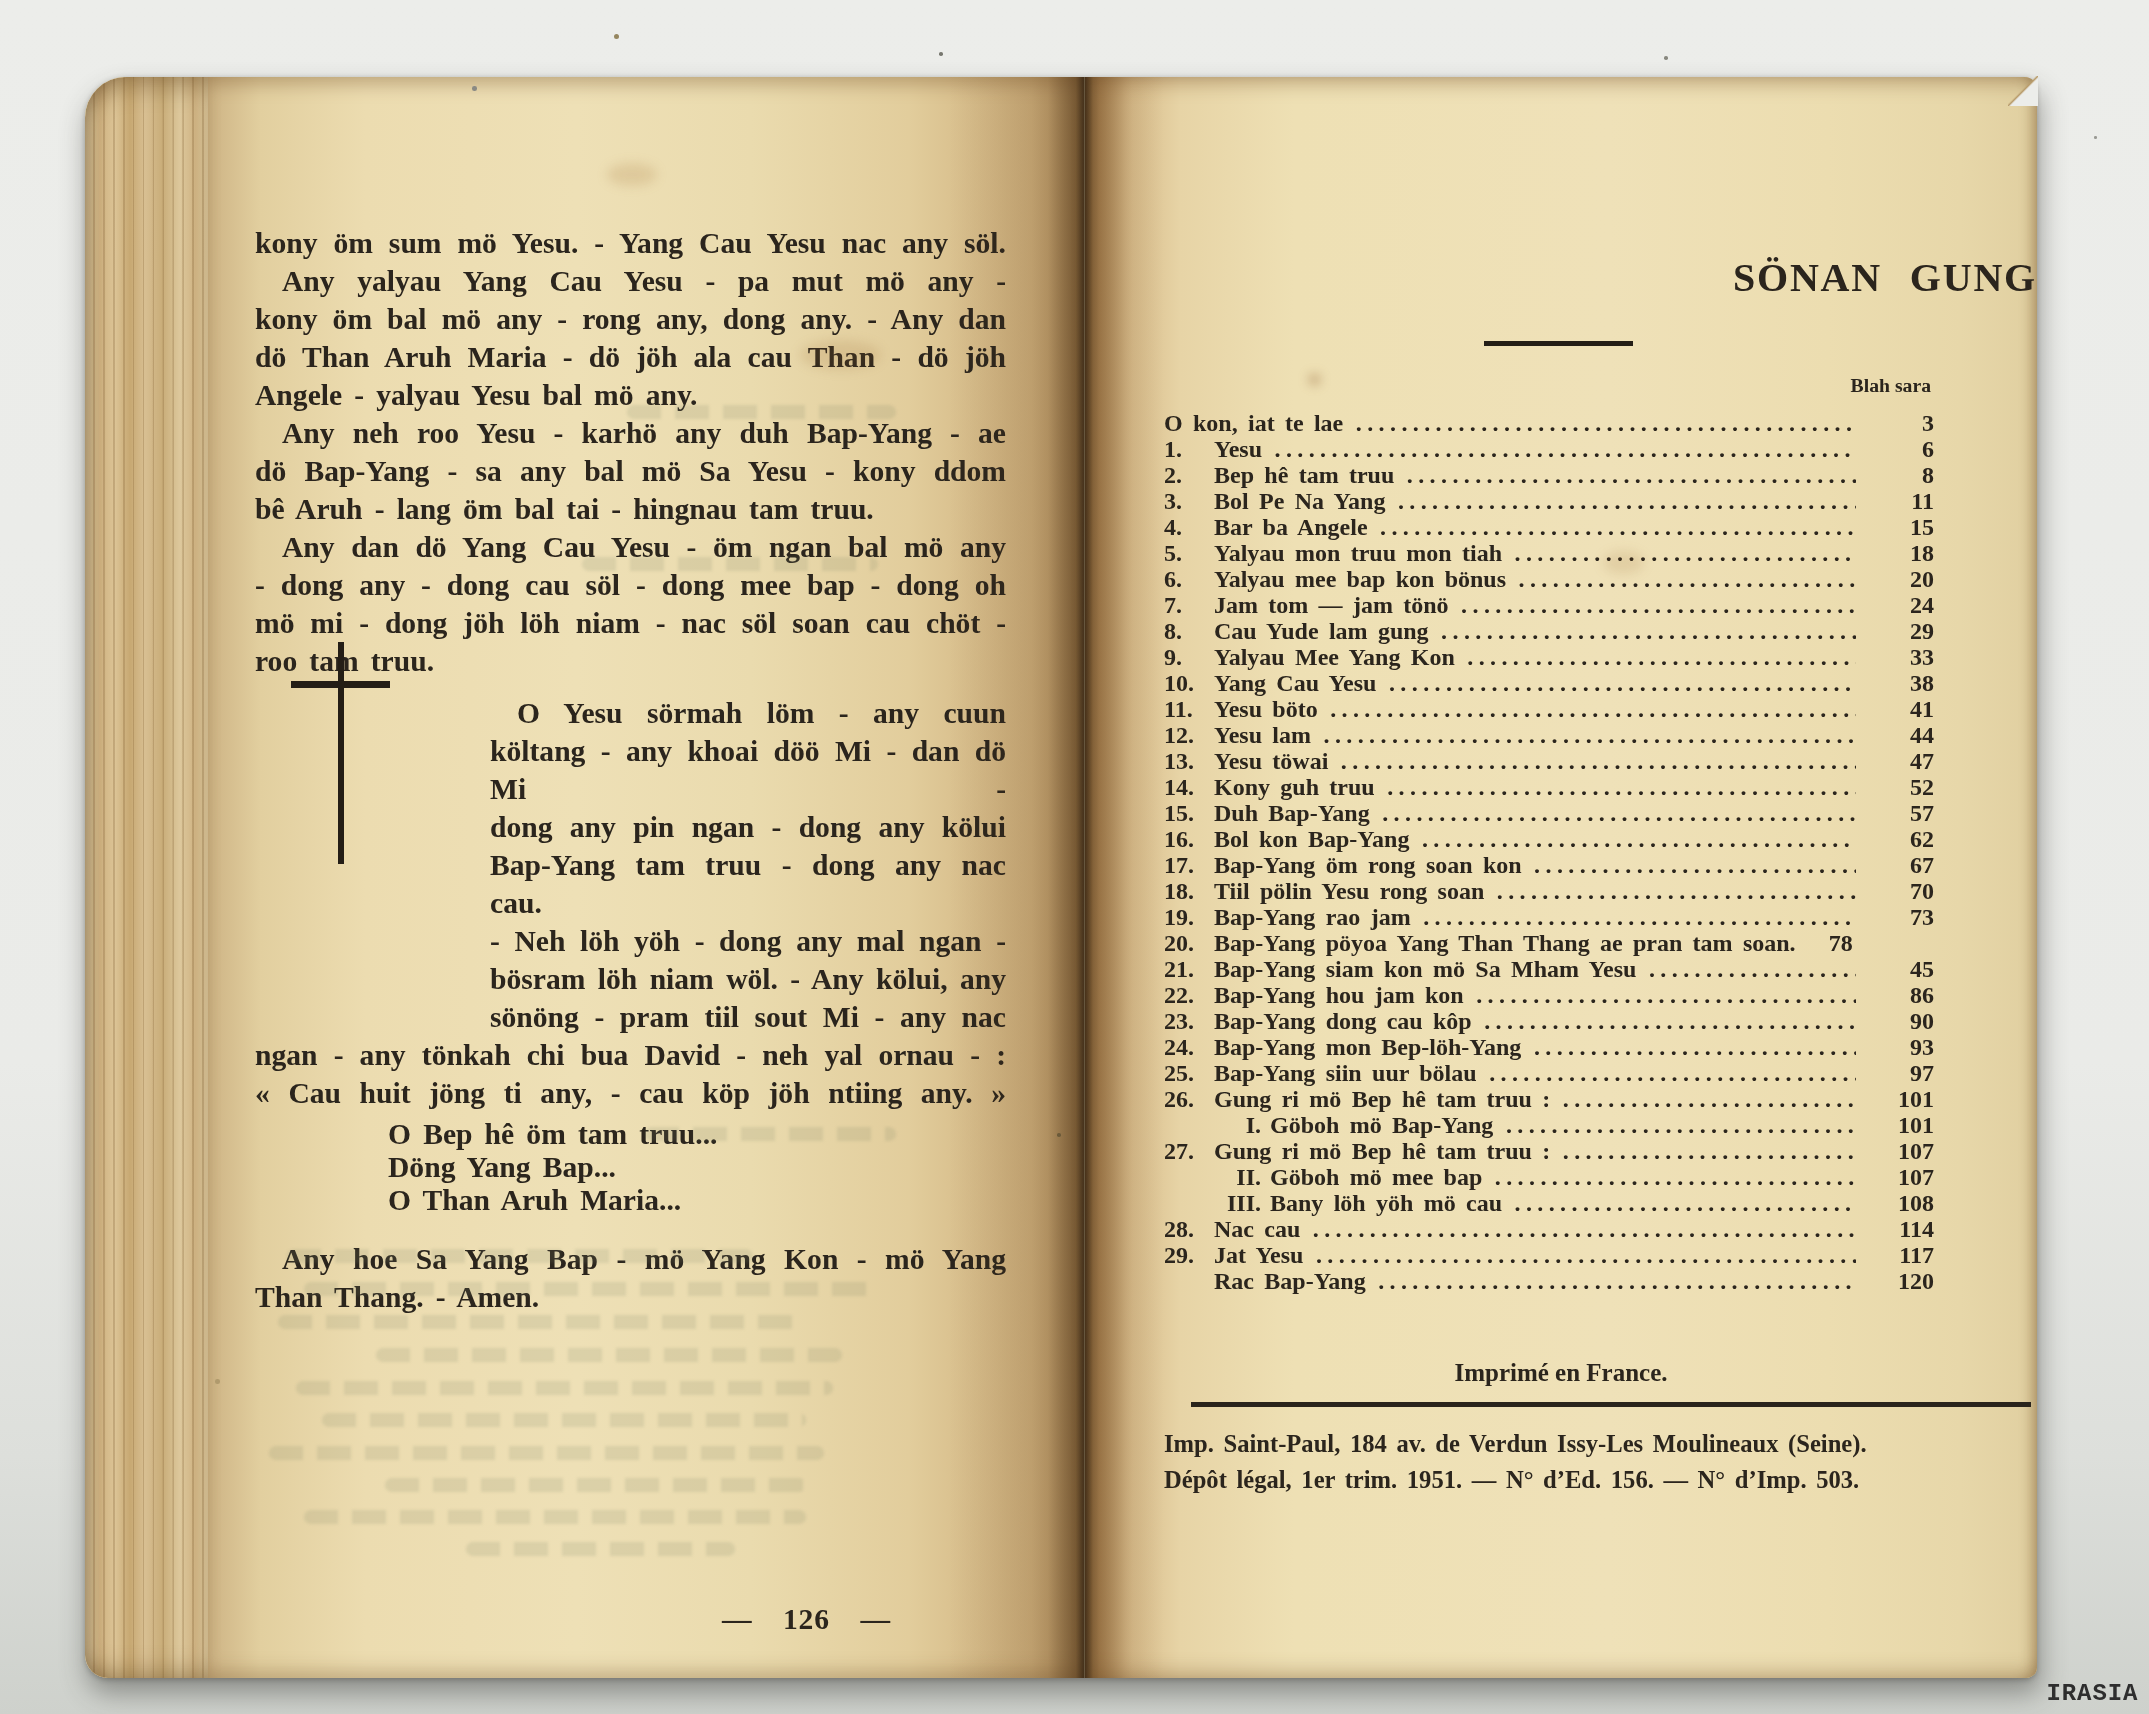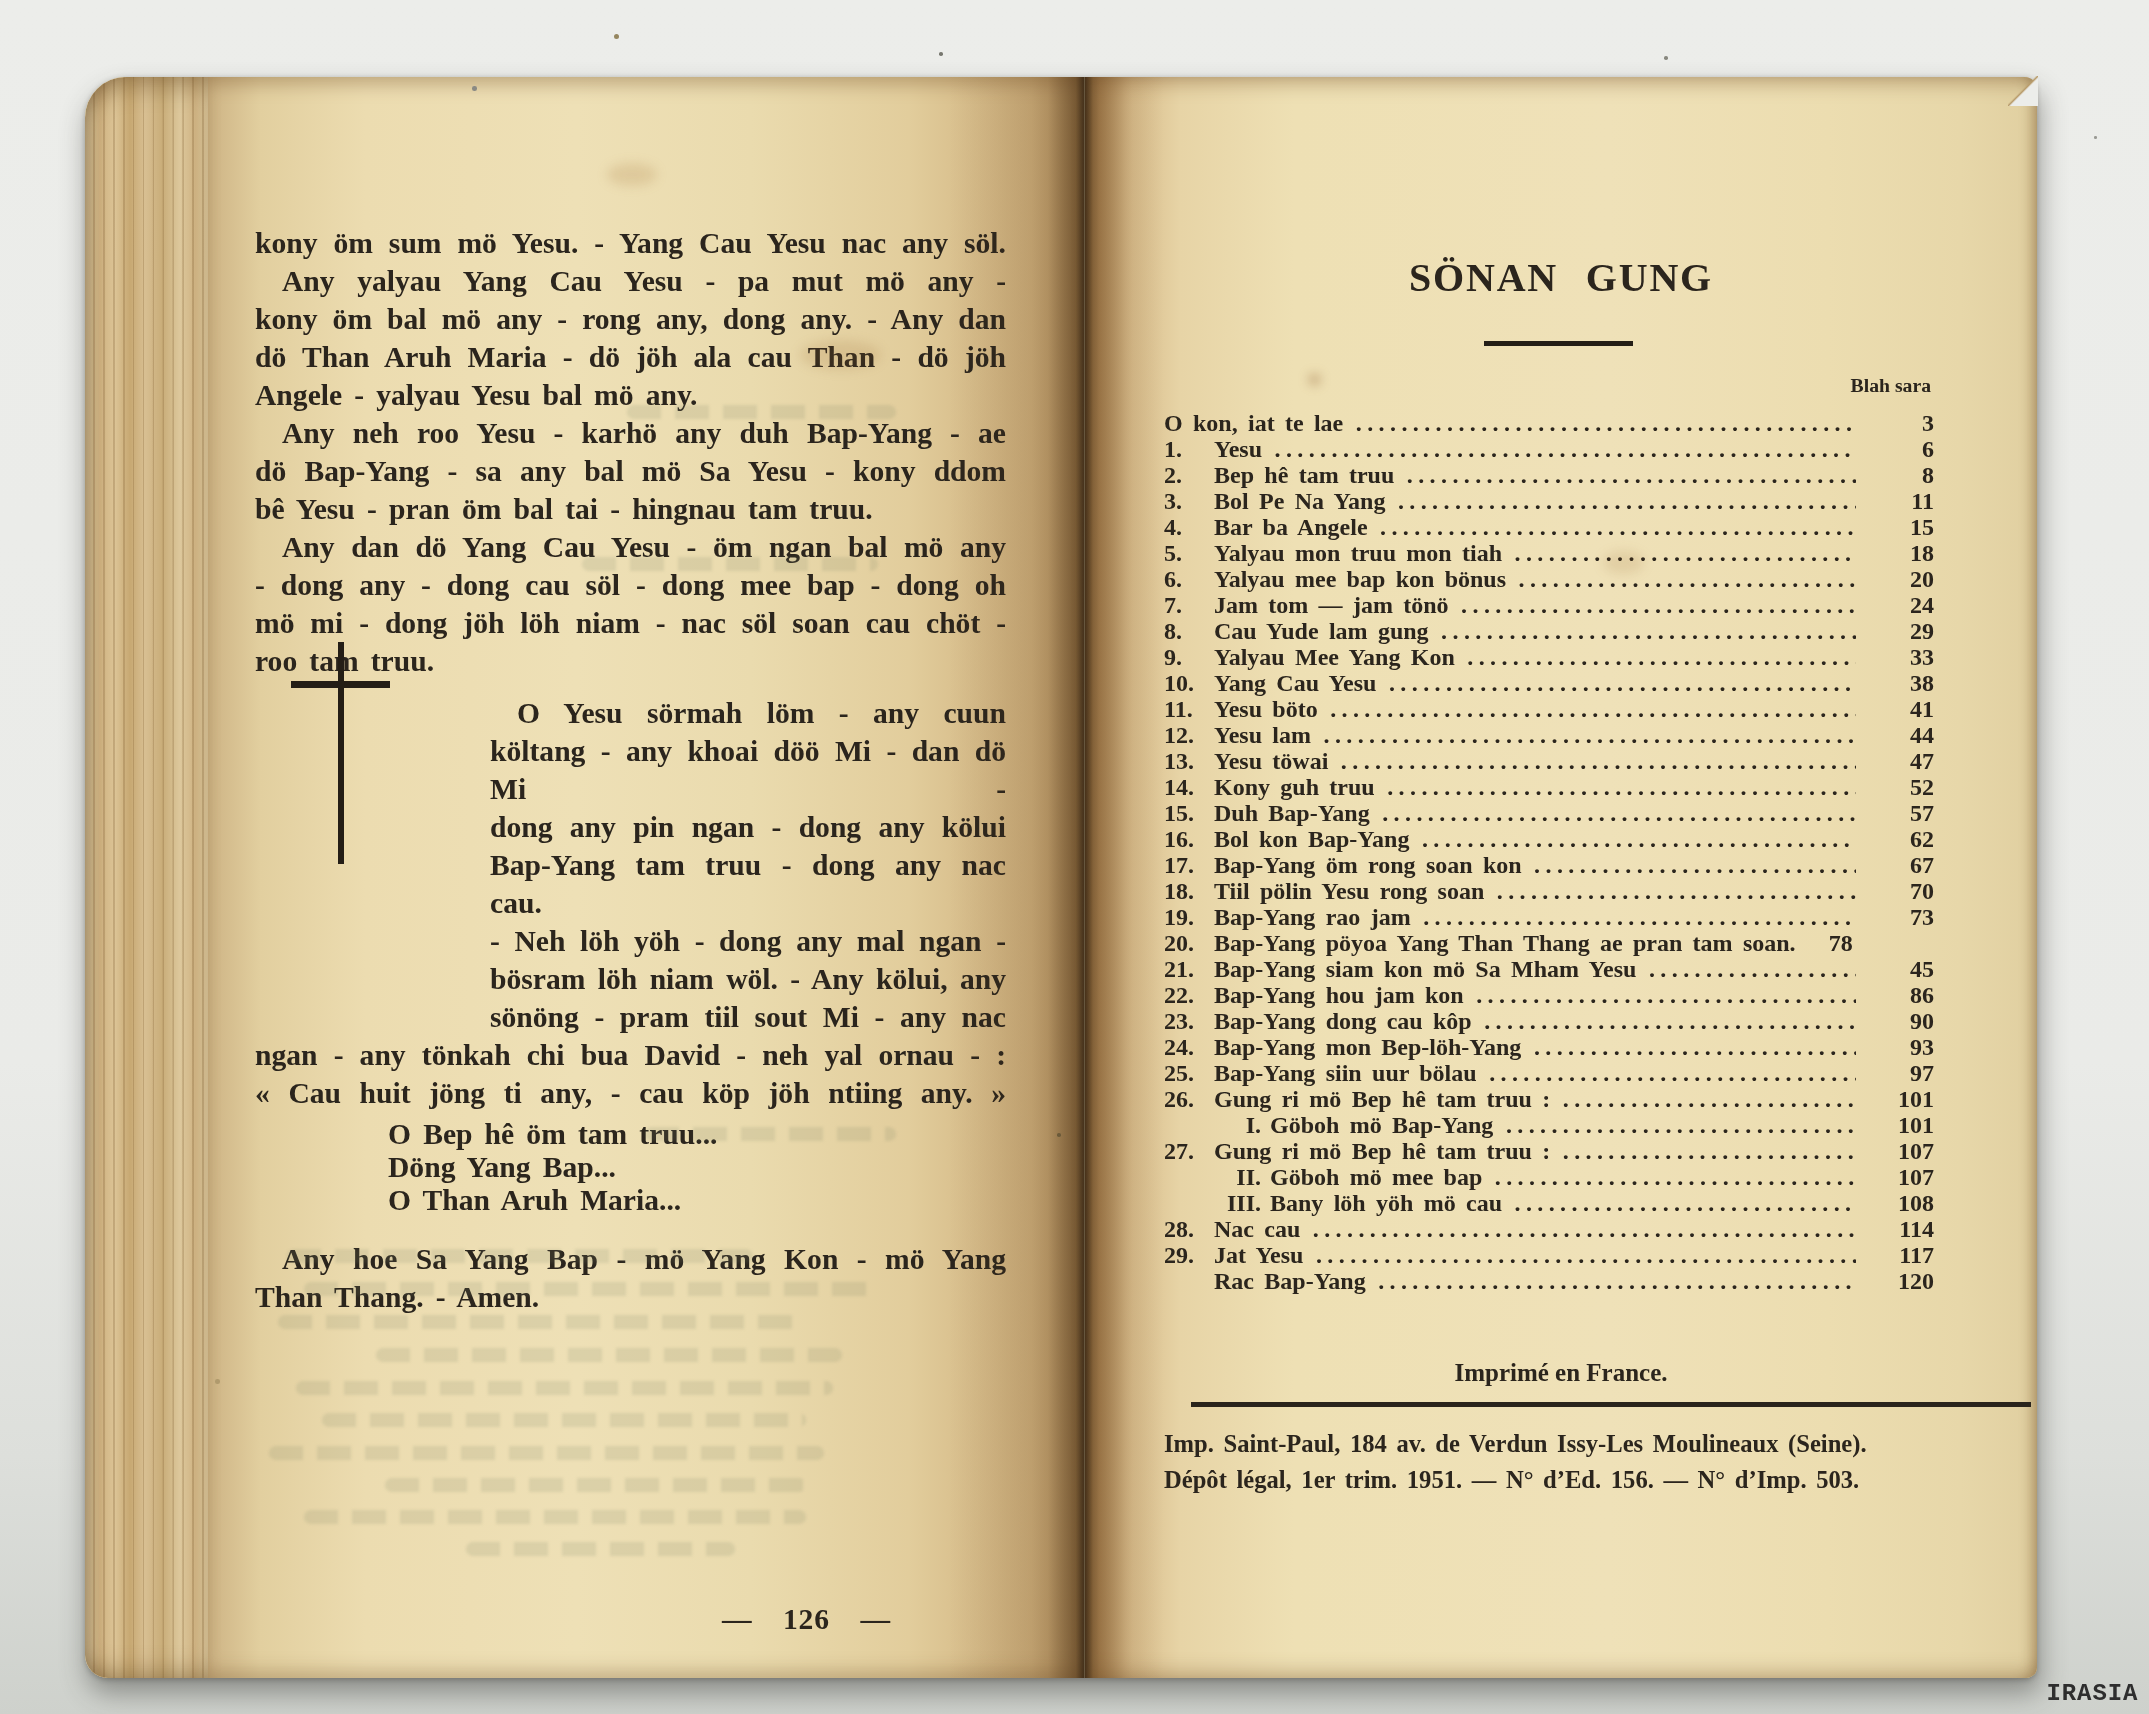--- a/index.html
+++ b/index.html
@@ -35,21 +35,21 @@
   .clines{margin-left:235px;width:516px;}
   .cross{position:absolute;left:36px;top:-52px;width:99px;height:222px;}
   .cross i{position:absolute;background:#241e16;display:block;}
   .cross .v{left:47px;top:0;width:6.3px;height:222px;}
   .cross .h{left:0;top:39px;width:99px;height:6.3px;}
   .versicles{margin-left:133px;margin-top:5.4px;line-height:33px;}
   .dox{margin-top:23px;}
   .pagenum{position:absolute;left:47px;top:1526px;width:636px;text-align:right;
     font-size:29.6px;font-weight:bold;letter-spacing:0.9px;}
   
-  .rp-title{position:absolute;left:0;top:177px;width:100%;text-align:center;
+  .rp-title{position:absolute;left:0;top:177px;width:100%;text-align:right;
     font-size:40px;font-weight:bold;letter-spacing:1.8px;word-spacing:16px;}
   .rp-rule{position:absolute;left:399px;top:264px;width:149px;height:4.5px;background:#241e16;}
   .rp-colhead{position:absolute;right:106px;top:297px;font-size:19.7px;font-weight:bold;}
   .toc{position:absolute;left:79px;top:333px;width:770px;font-size:24px;font-weight:bold;word-spacing:.18em;}
   .row{display:flex;align-items:baseline;height:26px;white-space:nowrap;}
   .row .num{flex:0 0 50px;width:50px;}
   .row.sub{padding-left:52px;}
   .row.sub .num{flex:0 0 45px;width:45px;text-align:right;margin-right:9px;}
   .row.tind{padding-left:50px;}
   .row .t{flex:0 0 auto;}
@@ -77,21 +77,21 @@
     <div class="page left">
       <div class="lp-flow">
         <div id="lp-paras">
             <div class="bl">kony öm sum mö Yesu. - Yang Cau Yesu nac any söl.</div>
             <div class="bl ind">Any yalyau Yang Cau Yesu - pa mut mö any -</div>
             <div class="bl">kony öm bal mö any - rong any, dong any. - Any dan</div>
             <div class="bl">dö Than Aruh Maria - dö jöh ala cau Than - dö jöh</div>
             <div class="bl last">Angele - yalyau Yesu bal mö any.</div>
             <div class="bl ind">Any neh roo Yesu - karhö any duh Bap-Yang - ae</div>
             <div class="bl">dö Bap-Yang - sa any bal mö Sa Yesu - kony ddom</div>
-            <div class="bl last">bê Yesu - pran öm bal tai - hingnau tam truu.</div>
+            <div class="bl last">bê Aruh - lang öm bal tai - hingnau tam truu.</div>
             <div class="bl ind">Any dan dö Yang Cau Yesu - öm ngan bal mö any</div>
             <div class="bl">- dong any - dong cau söl - dong mee bap - dong oh</div>
             <div class="bl">mö mi - dong jöh löh niam - nac söl soan cau chöt -</div>
             <div class="bl last">roo tam truu.</div>
           </div>
         <div class="cross-sec">
           <div class="cross">
               <i class="v"></i>
               <i class="h"></i>
             </div>

